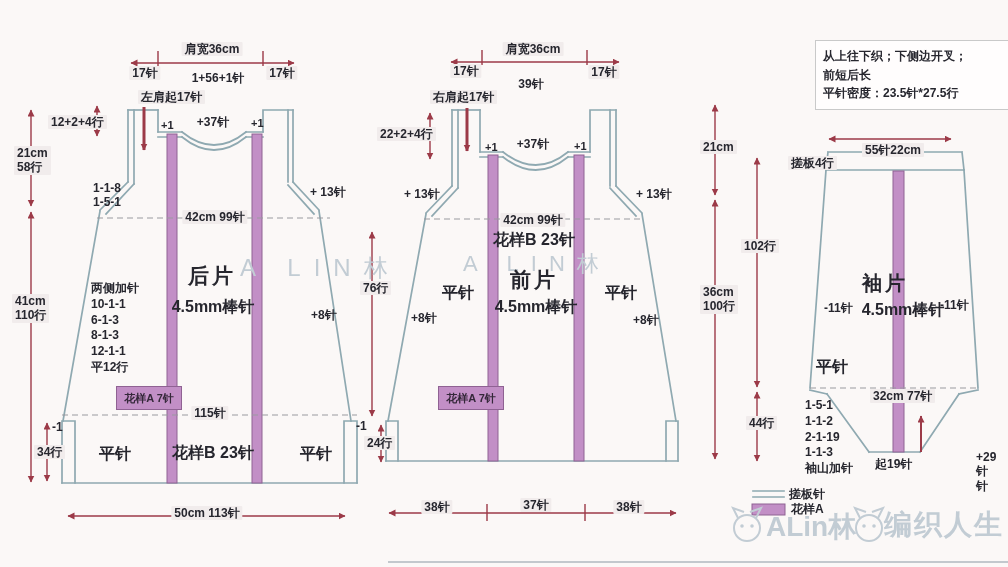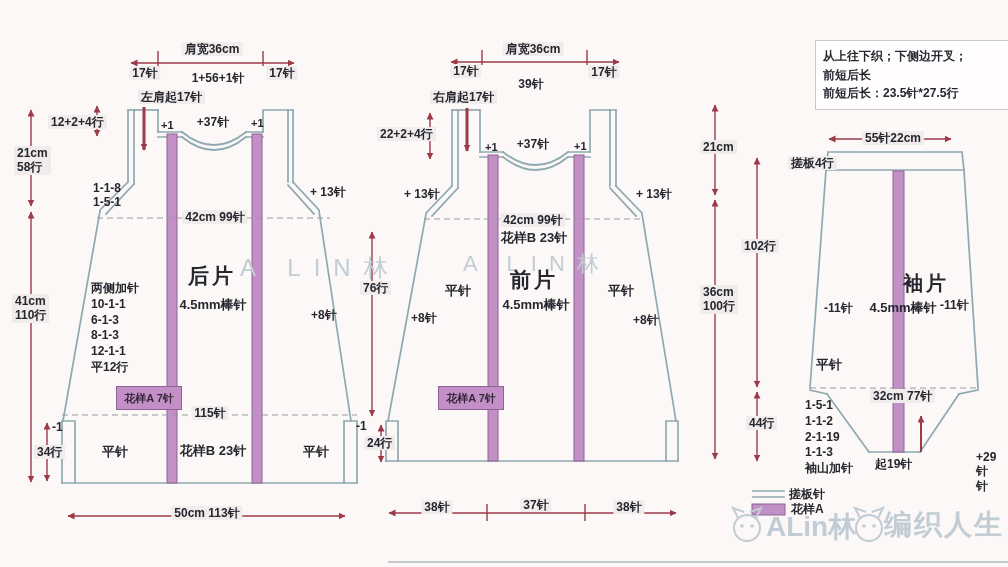--- a/index.html
+++ b/index.html
@@ -16,21 +16,21 @@
   .dl{fill:none;stroke:#9a9aa0;stroke-width:1.1;stroke-dasharray:6 4;}
   .rl{fill:none;stroke:var(--arrow);stroke-width:1.4;}
   .rt{fill:none;stroke:var(--arrow);stroke-width:3;}
   .gl{fill:none;stroke:#c3c8cd;stroke-width:2;}
   .wm{fill:none;stroke:var(--watermark);stroke-width:2;}
   .wmf{fill:var(--watermark);}
   .lb{position:absolute;font-weight:bold;font-size:12px;color:var(--text);line-height:1.2;white-space:pre-line;z-index:3;}
   .c{transform:translateX(-50%);}
   .m{background:var(--label-bg);padding:0 3px;border-radius:1px;}
   .s11{font-size:11px;}
-  .s13{font-size:13px;}
+  .s13{font-size:16px;}
   .title{font-size:21px;letter-spacing:3px;}
   .inc{line-height:1.32;}
   .pbox{position:absolute;background:var(--pattern-fill);border:1.5px solid var(--pattern-border);color:#35283a;font-weight:bold;font-size:11px;display:flex;align-items:center;justify-content:center;z-index:4;}
   .infobox{position:absolute;left:815px;top:40px;width:183px;background:#fffdfd;border:1px solid var(--box-border);padding:6px 7px;font-size:12px;font-weight:bold;color:var(--text);line-height:1.55;z-index:3;}
   .wmtext{position:absolute;color:var(--watermark);font-weight:normal;z-index:1;white-space:nowrap;}
   .brand{font-weight:bold;}
 </style>
 </head>
 <body>
 
@@ -144,21 +144,21 @@
       <circle class="wm" cx="869" cy="528" r="13"></circle>
       <path class="wm" d="M860,518 L855,508 L866,512 M878,518 L883,508 L872,512"></path>
       <circle class="wmf" cx="864" cy="526" r="1.8"></circle>
         <circle class="wmf" cx="874" cy="526" r="1.8"></circle>
     </g>
   </svg>
 
   <div class="infobox">
     <div>从上往下织；下侧边开叉；</div>
     <div>前短后长</div>
-    <div>前短后长：23.5针*27.5行</div>
+    <div>平针密度：23.5针*27.5行</div>
   </div>
 
   <div class="lb c m" style="left:212px;top:42px;">肩宽36cm</div>
   <div class="lb c m" style="left:145px;top:66px;">17针</div>
   <div class="lb c" style="left:218px;top:71px;">1+56+1针</div>
   <div class="lb c m" style="left:282px;top:66px;">17针</div>
   <div class="lb m" style="left:106px;top:90px;margin-left:32px;">左肩起17针</div>
   <div class="lb m" style="left:48px;top:115px;">12+2+4行</div>
   <div class="lb s11" style="left:161px;top:119px;">+1</div>
   <div class="lb c" style="left:213px;top:115px;">+37针</div>
@@ -209,28 +209,28 @@
   <div class="lb" style="left:411px;top:311px;">+8针</div>
   <div class="lb" style="left:633px;top:313px;">+8针</div>
   <div class="pbox" style="left:438px;top:386px;width:64px;height:22px;">花样A 7针</div>
   <div class="lb m" style="left:360px;top:281px;">76行</div>
   <div class="lb" style="left:356px;top:419px;">-1</div>
   <div class="lb m" style="left:364px;top:436px;">24行</div>
   <div class="lb c m" style="left:437px;top:500px;">38针</div>
   <div class="lb c m" style="left:536px;top:498px;">37针</div>
   <div class="lb c m" style="left:629px;top:500px;">38针</div>
 
-  <div class="lb c m" style="left:893px;top:131px;text-align:center;">55针22cm</div>
+  <div class="lb c m" style="left:893px;top:143px;text-align:center;">55针22cm</div>
   <div class="lb m" style="left:788px;top:156px;">搓板4行</div>
   <div class="lb m" style="left:700px;top:140px;">21cm</div>
   <div class="lb m" style="left:700px;top:285px;">36cm
 100行</div>
   <div class="lb m" style="left:741px;top:239px;">102行</div>
   <div class="lb m" style="left:746px;top:416px;">44行</div>
-  <div class="lb c title" style="left:926px;top:271px;font-size:20px;">袖片</div>
+  <div class="lb c title" style="left:885px;top:271px;font-size:20px;">袖片</div>
   <div class="lb c s13" style="left:903px;top:300px;">4.5mm棒针</div>
   <div class="lb" style="left:824px;top:301px;">-11针</div>
   <div class="lb" style="left:940px;top:298px;">-11针</div>
   <div class="lb s13" style="left:816px;top:357px;">平针</div>
   <div class="lb m" style="left:870px;top:389px;">32cm 77针</div>
   <div class="lb inc" style="left:805px;top:398px;">1-5-1
 1-1-2
 2-1-19
 1-1-3
 袖山加针</div>

